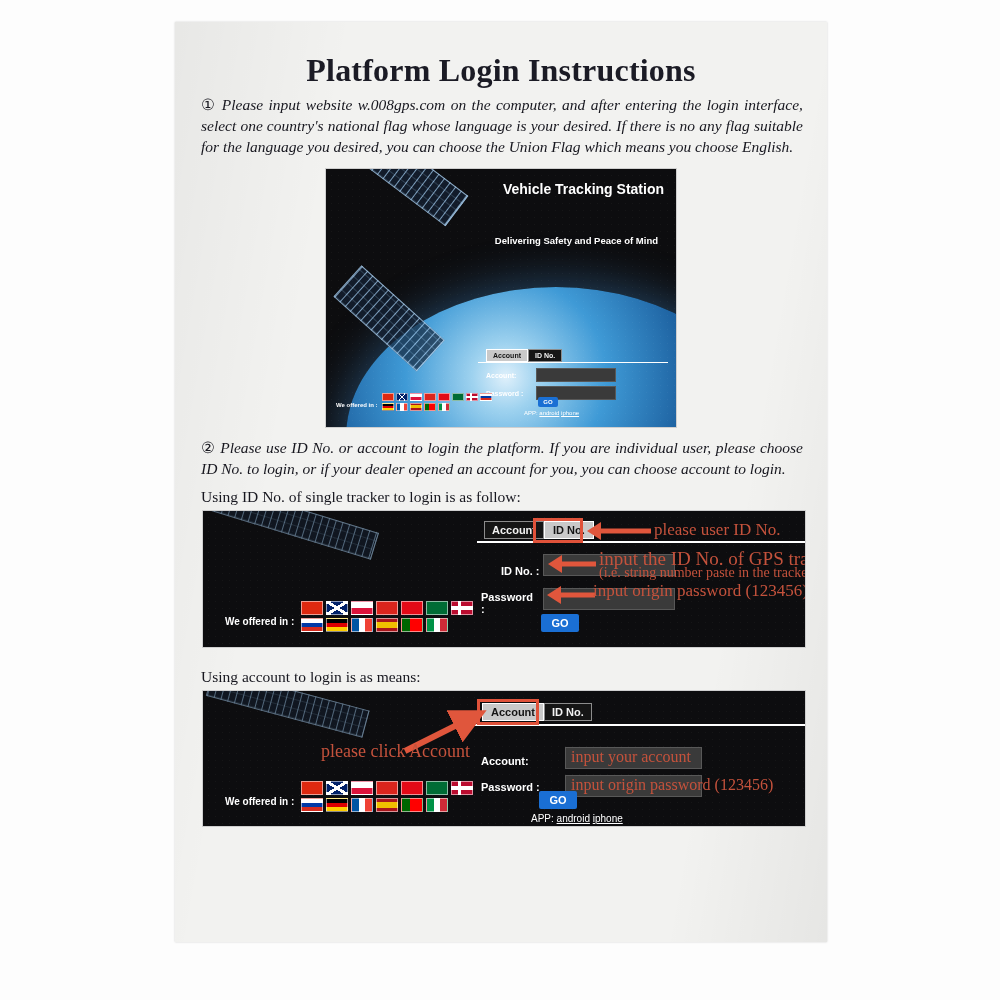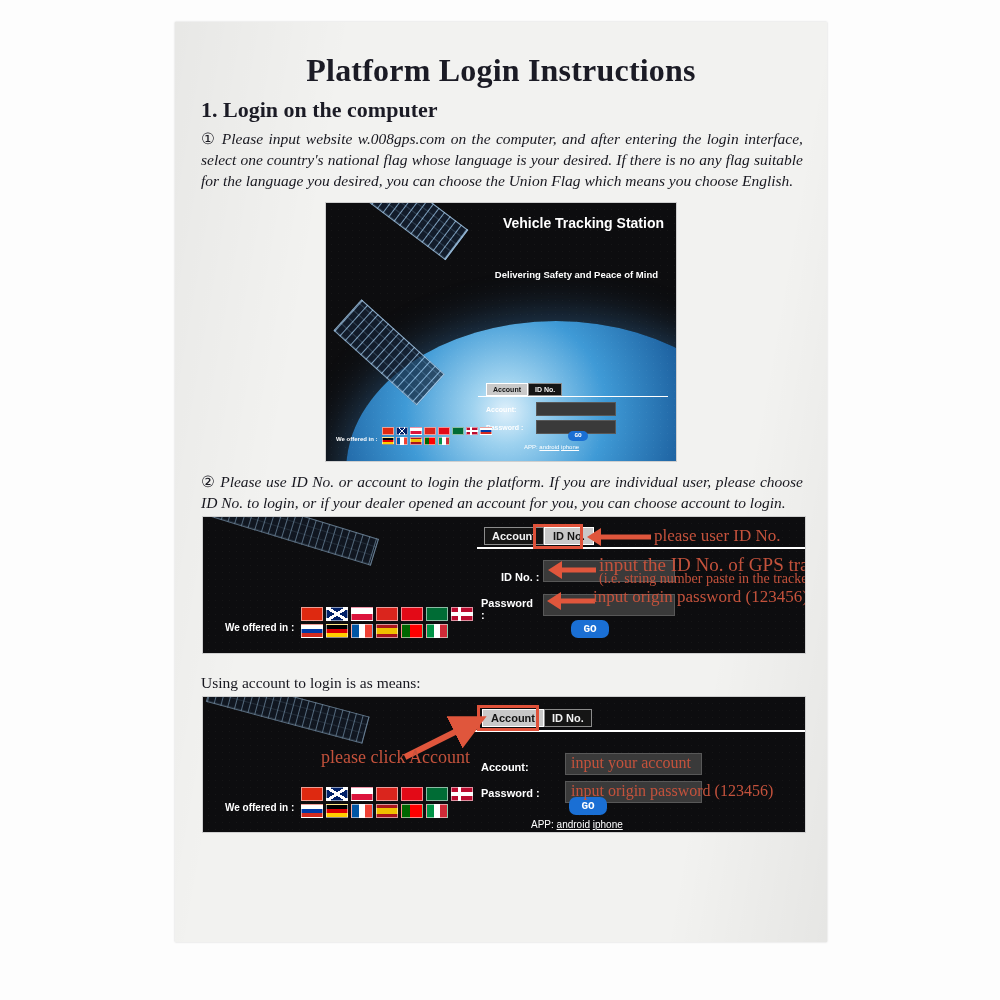--- a/index.html
+++ b/index.html
@@ -81,22 +81,22 @@
 
   .fld-label{
     position:absolute;color:#fff;font-family:"Liberation Sans",sans-serif;
     font-weight:bold;z-index:6;line-height:1.15;
   }
   .fld-box{
     position:absolute;background:#3a3a3a;border:1px solid #585858;z-index:5;
   }
   .go-btn{
     position:absolute;background:#1a6fd4;color:#fff;font-weight:bold;
-    font-family:Liberation Mono, monospace;display:flex;align-items:center;
-    justify-content:center;border-radius:7px;z-index:6;margin-left:30px;
+    font-family:Liberation Sans, sans-serif;display:flex;align-items:center;
+    justify-content:center;border-radius:2px;z-index:6;
   }
   .app-line{
     position:absolute;color:#fff;font-family:"Liberation Sans",sans-serif;z-index:6;white-space:nowrap;
   }
   .app-line u{text-decoration:underline;}
   .offered{
     position:absolute;color:#fff;font-family:"Liberation Sans",sans-serif;
     font-weight:bold;z-index:6;white-space:nowrap;
   }
   .flags{position:absolute;display:flex;flex-wrap:wrap;z-index:6;}
@@ -128,21 +128,20 @@
 </head>
 <body>
 
 <div id="page-wrap">
 
   <div class="sheet">
     <div class="doc">
 
       <div class="doc-title">Platform Login Instructions</div>
 
-      <div class="sec-title">1. Login on the computer</div>
 
       <p class="para"><span class="circ">①</span> <span>Please input website w.008gps.com on the computer, and after entering the login interface, select one country's national flag whose language is your desired. If there is no any flag suitable for the language you desired, you can choose the Union Flag which means you choose English.</span></p>
 
       <div class="shot" style="width:350px;height:258px;margin:10px auto 0 auto;">
         <div class="noise"></div>
 
         <div class="earth" style="left:20px;top:118px;width:420px;height:300px;"></div>
         <div class="sat" style="left:22px;top:-14px;width:120px;height:36px;transform:rotate(37deg);">
           <div class="panel-grid"></div>
         </div>
@@ -192,20 +191,21 @@
         <div class="go-btn" style="left:212px;top:228px;width:20px;height:10px;font-size:6px;">GO</div>
         <div class="app-line" style="left:198px;top:241px;font-size:6px;">
           <span>APP:</span>
           <u>android</u>
           <u>iphone</u>
         </div>
       </div>
 
       <p class="para" style="margin-top:10px;"><span class="circ">②</span> <span>Please use ID No. or account to login the platform. If you are individual user, please choose ID No. to login, or if your dealer opened an account for you, you can choose account to login.</span></p>
 
+      <div class="caption">Using ID No. of single tracker to login is as follow:</div>
 
       <div class="shot" style="width:602px;height:136px;margin:2px 0 0 3px;">
         <div class="noise"></div>
 
         <div class="sat" style="left:4px;top:-4px;width:170px;height:26px;transform:rotate(17deg);opacity:.6;">
           <div class="panel-grid"></div>
         </div>
 
         <div class="tabs" style="left:281px;top:10px;height:18px;">
           <div class="tab inactive" style="font-size:11px;padding:0 7px;">Account</div>

